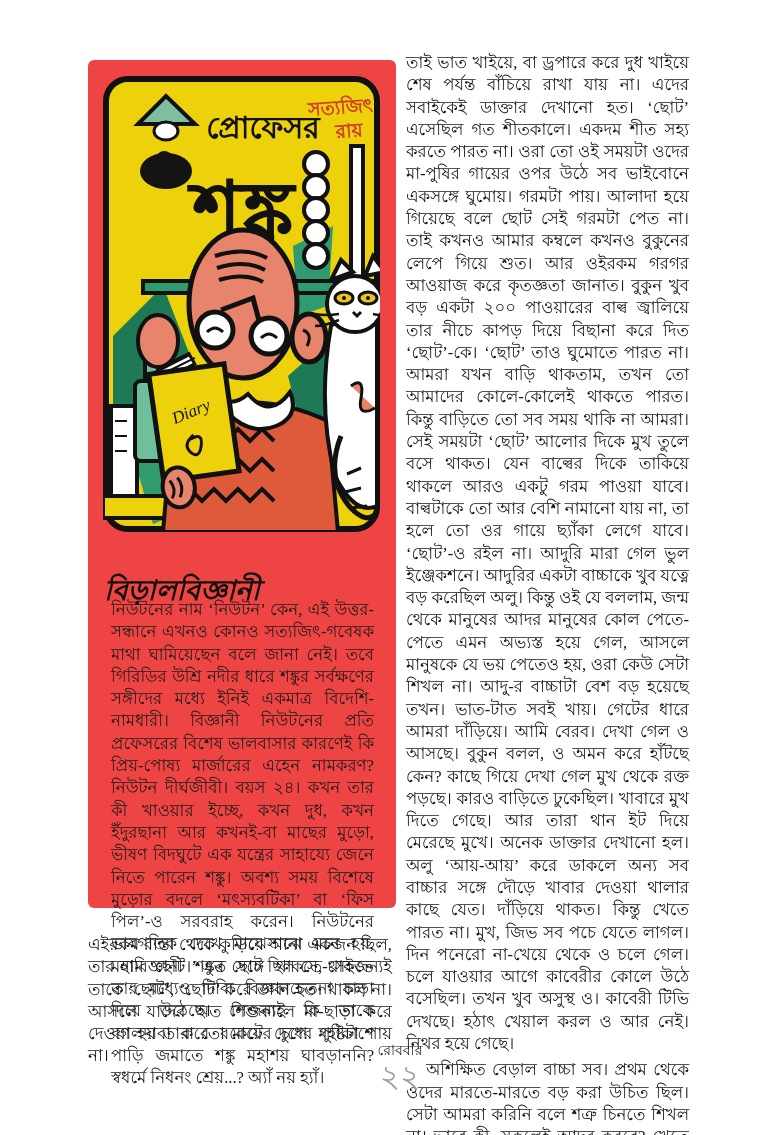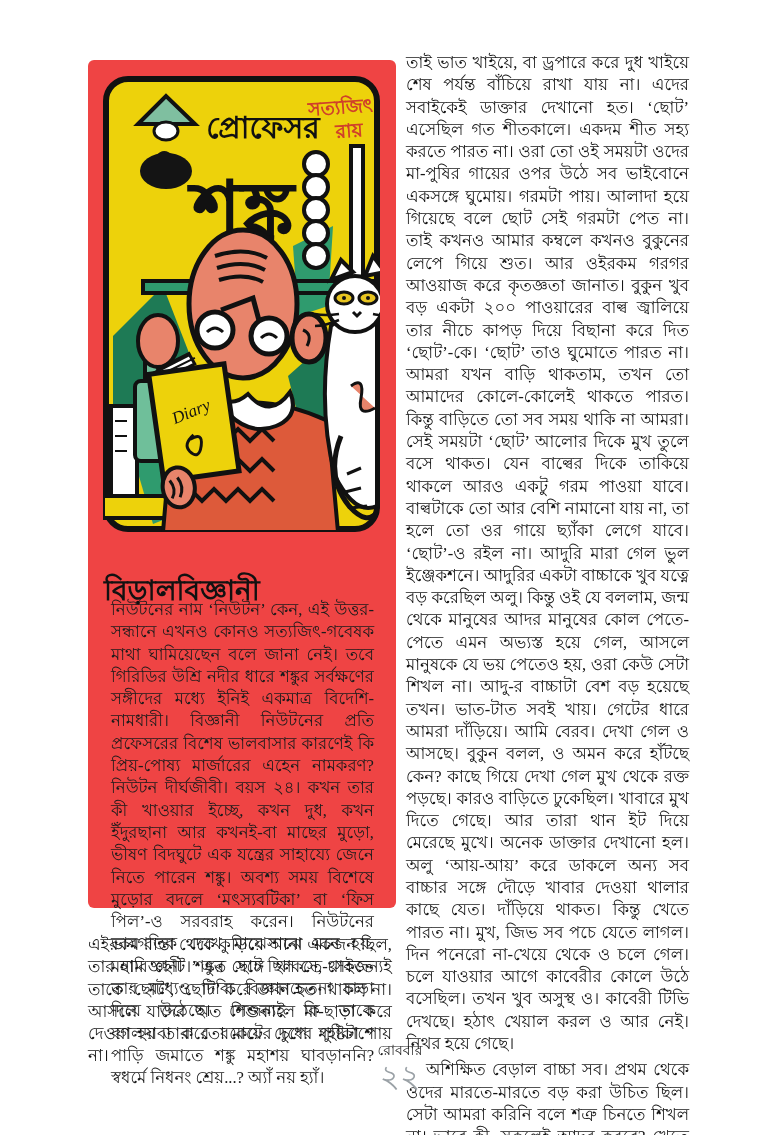--- a/index.html
+++ b/index.html
@@ -9,21 +9,21 @@
     color:#181818;overflow:hidden;
   }
   .cream-box{
     position:absolute;left:88px;top:60px;width:308px;height:848px;
     background:#ef4444;border-radius:6px;
   }
   .artwork-wrap{position:absolute;left:15px;top:16px;width:277px;height:456px;}
   .artwork-wrap svg{display:block;}
   .box-heading{
     position:absolute;left:16px;top:486px;width:276px;
-    font-size:28px;font-weight:bold;letter-spacing:0px;color:#111;
+    font-size:28px;font-weight:bold;letter-spacing:0px;color:#111;font-style:italic;
   }
   .box-body{
     position:absolute;left:16px;top:532px;width:277px;height:300px;
     font-size:16.6px;line-height:22.3px;text-align:justify;color:#1b1b1b;
   }
   .box-body p{margin:7px;font-family:Liberation Serif, serif;}
   .col{position:absolute;text-align:justify;font-size:16.6px;line-height:22.3px;color:#151515;}
   .col p{margin:4px;text-indent:20px;}
   .col p:first-child{text-indent:0;}
   .left-col-lower{left:84px;top:930px;width:312px;}

